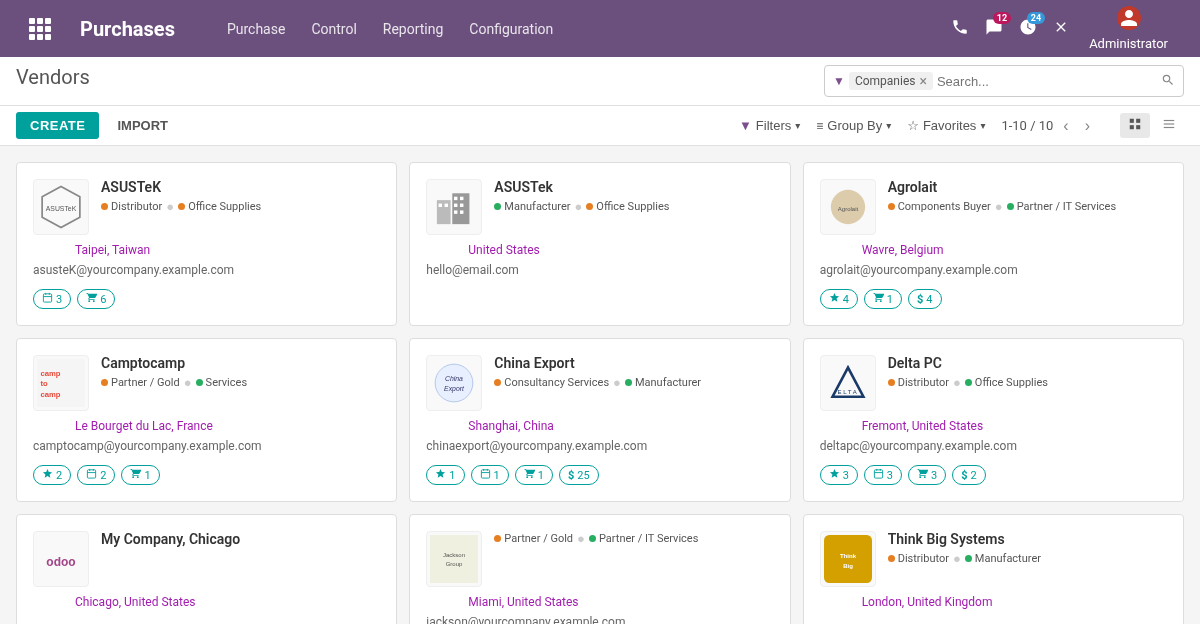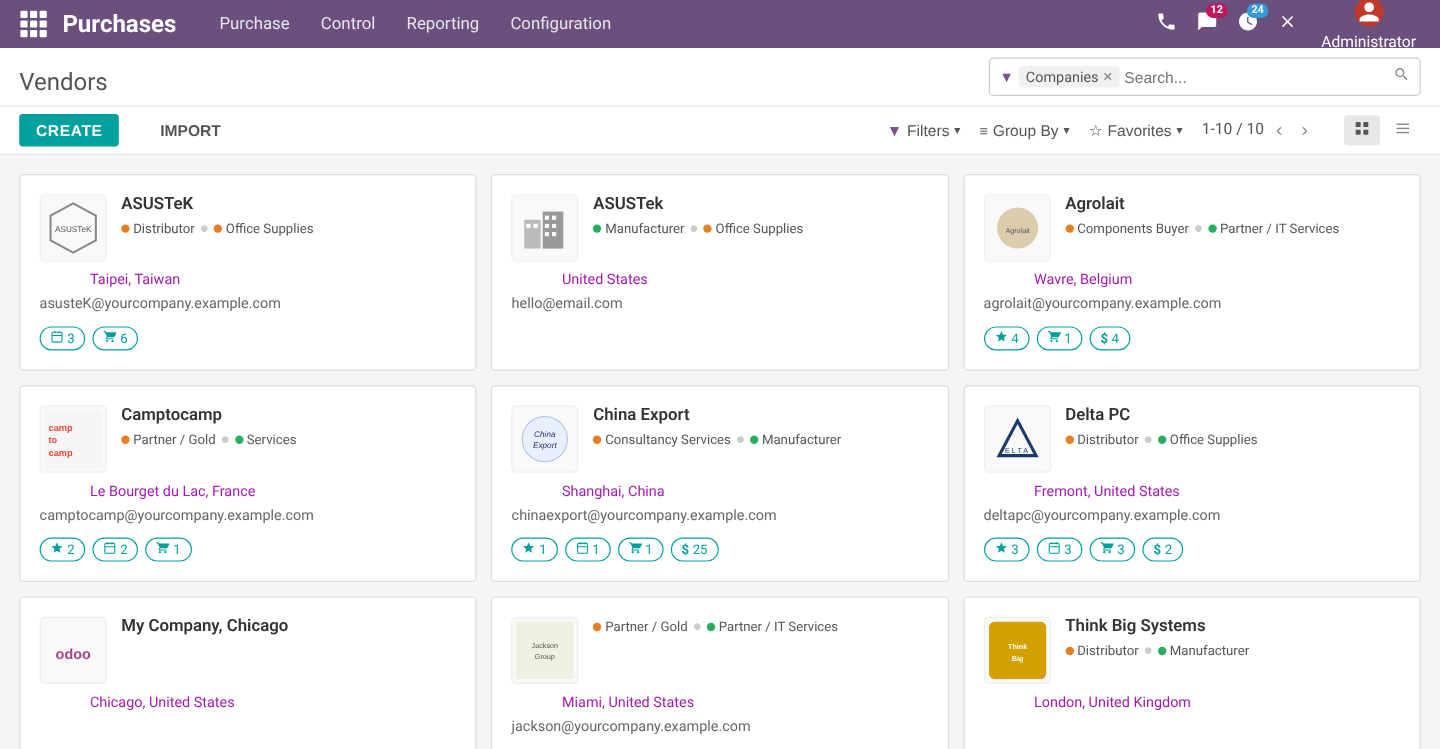--- a/index.html
+++ b/index.html
@@ -1,26 +1,26 @@
 <!DOCTYPE html>
 <html><head>
   <meta charset="utf-8">
   <style>
     * { box-sizing: border-box; margin: 0; padding: 0; }
     body { font-family: -apple-system, BlinkMacSystemFont, 'Segoe UI', Roboto, sans-serif; background: #f5f5f5; font-size: 13px; color: #333; }
 
     
     .topnav {
       background: #6b4f7c;
-      height: 40px;
+      height: 57px;
       display: flex;
       align-items: center;
-      padding: 0 12px;
+      padding: 0 24px;
       color: white;
-      gap: 0;
+      gap: 16px;
     }
     .topnav-grid { display: flex; align-items: center; justify-content: center; width: 32px; height: 32px; cursor: pointer; }
     .topnav-grid span { display: grid; grid-template-columns: repeat(3,6px); grid-template-rows: repeat(3,6px); gap: 2px; }
     .topnav-grid span i { background: white; border-radius: 1px; display: block; }
     .topnav-logo { font-size: 20px; font-weight: bold; color: white; margin-left: 8px; margin-right: 24px; }
     .topnav-menu { display: flex; gap: 2px; flex: 1; }
     .topnav-menu a { color: rgba(255,255,255,0.85); text-decoration: none; padding: 6px 12px; border-radius: 3px; font-size: 14px; }
     .topnav-right { display: flex; align-items: center; gap: 8px; }
     .topnav-icon { color: white; font-size: 16px; cursor: pointer; padding: 4px; }
     .badge-btn { position: relative; cursor: pointer; padding: 4px; }
@@ -29,21 +29,21 @@
     .badge.blue { background: #3498db; }
     .admin-btn { display: flex; align-items: center; gap: 6px; color: white; cursor: pointer; padding: 4px 8px; border-radius: 3px; flex-direction: column; }
     .admin-avatar { width: 24px; height: 24px; border-radius: 50%; background: #c0392b; display: flex; align-items: center; justify-content: center; color: white; font-size: 11px; font-weight: bold; overflow: hidden; }
 
     
     .subheader {
       background: white;
       border-bottom: 1px solid #e0e0e0;
       padding: 8px 16px;
       display: flex;
-      align-items: flex-end;
+      align-items: flex-start;
       gap: 12px;
     }
     .page-title { font-size: 20px; font-weight: 400; color: #555; flex: 1; }
 
     
     .search-area {
       display: flex;
       align-items: center;
       border: 1px solid #ccc;
       border-radius: 4px;
@@ -67,21 +67,21 @@
     .search-input { border: none; outline: none; flex: 1; font-size: 13px; color: #888; background: transparent; }
     .search-btn { color: #888; cursor: pointer; font-size: 14px; }
 
     
     .toolbar {
       background: white;
       border-bottom: 1px solid #e0e0e0;
       padding: 6px 16px;
       display: flex;
       align-items: center;
-      gap: 24px;
+      gap: 8px;
     }
     .btn-create {
       background: #00a09d;
       color: white;
       border: none;
       padding: 6px 14px;
       border-radius: 3px;
       cursor: pointer;
       font-size: 13px;
       font-weight: 600;

